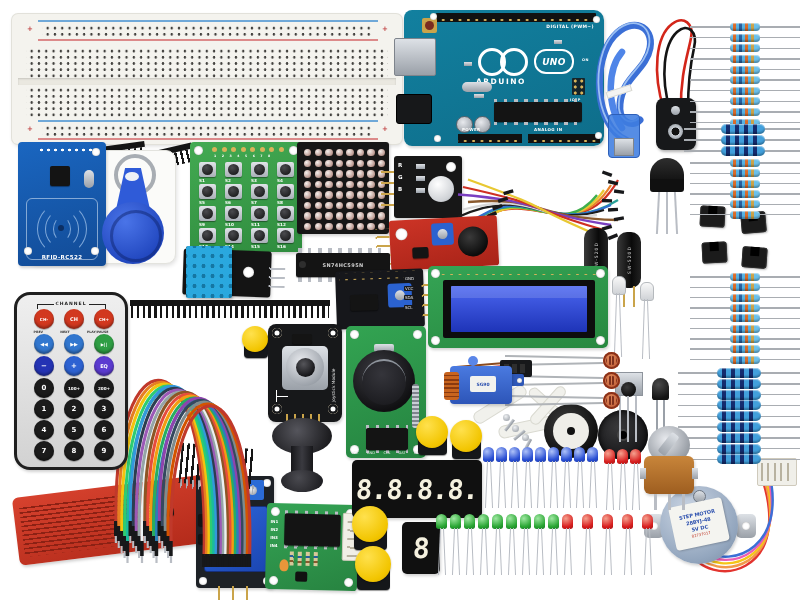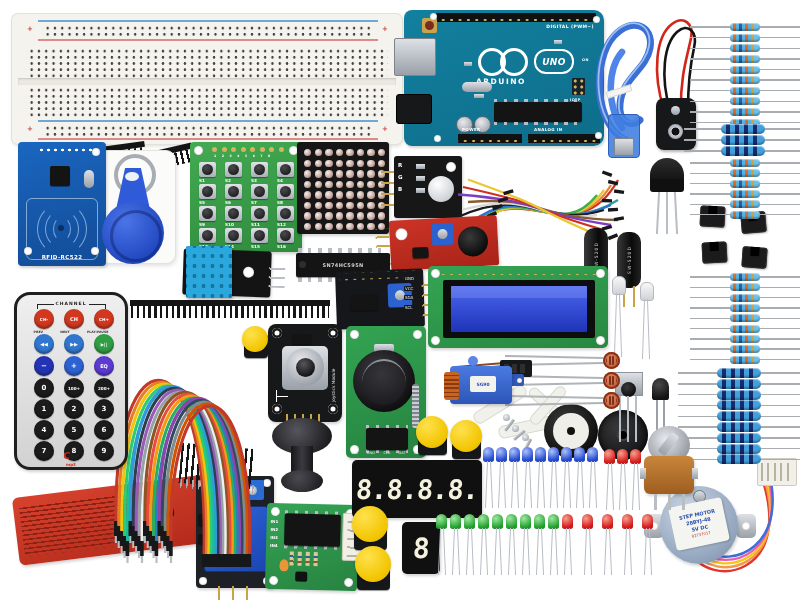--- a/index.html
+++ b/index.html
@@ -455,24 +455,20 @@
         <div class="rbtn" style="left:17px;top:104px;background:#1c1c1c;font-size:7px;">1</div>
         <div class="rbtn" style="left:47px;top:104px;background:#1c1c1c;font-size:7px;">2</div>
         <div class="rbtn" style="left:77px;top:104px;background:#1c1c1c;font-size:7px;">3</div>
         <div class="rbtn" style="left:17px;top:125px;background:#1c1c1c;font-size:7px;">4</div>
         <div class="rbtn" style="left:47px;top:125px;background:#1c1c1c;font-size:7px;">5</div>
         <div class="rbtn" style="left:77px;top:125px;background:#1c1c1c;font-size:7px;">6</div>
         <div class="rbtn" style="left:17px;top:146px;background:#1c1c1c;font-size:7px;">7</div>
         <div class="rbtn" style="left:47px;top:146px;background:#1c1c1c;font-size:7px;">8</div>
         <div class="rbtn" style="left:77px;top:146px;background:#1c1c1c;font-size:7px;">9</div>
       </div>
-    <div class="abs" style="left:0;top:155px;width:100%;text-align:center;line-height:8px;">
-      <span style="color:#d3261a;font-weight:bold;font-size:9px;font-style:italic;">C</span><span style="color:#222;font-weight:bold;font-size:7px;">ar</span>
-      <div style="font-size:4px;color:#d3261a;font-weight:bold;">mp3</div>
-    </div>
   </div>
 
   <div class="abs" style="left:130px;top:300px;width:200px;height:18px;">
     <div class="abs" style="left:0;top:0;width:200px;height:6px;background:#151515;"></div>
     <div class="abs comb" style="left:1px;top:6px;width:198px;height:12px;"></div>
   </div>
 
   <div class="abs board" style="left:336px;top:270px;width:88px;height:58px;background:#16171b;border-radius:3px;transform:rotate(-2deg);">
     <div class="abs goldrow" style="left:4px;top:2px;width:80px;height:7px;"></div>
     <div class="abs chip" style="left:14px;top:24px;width:28px;height:16px;"></div>

